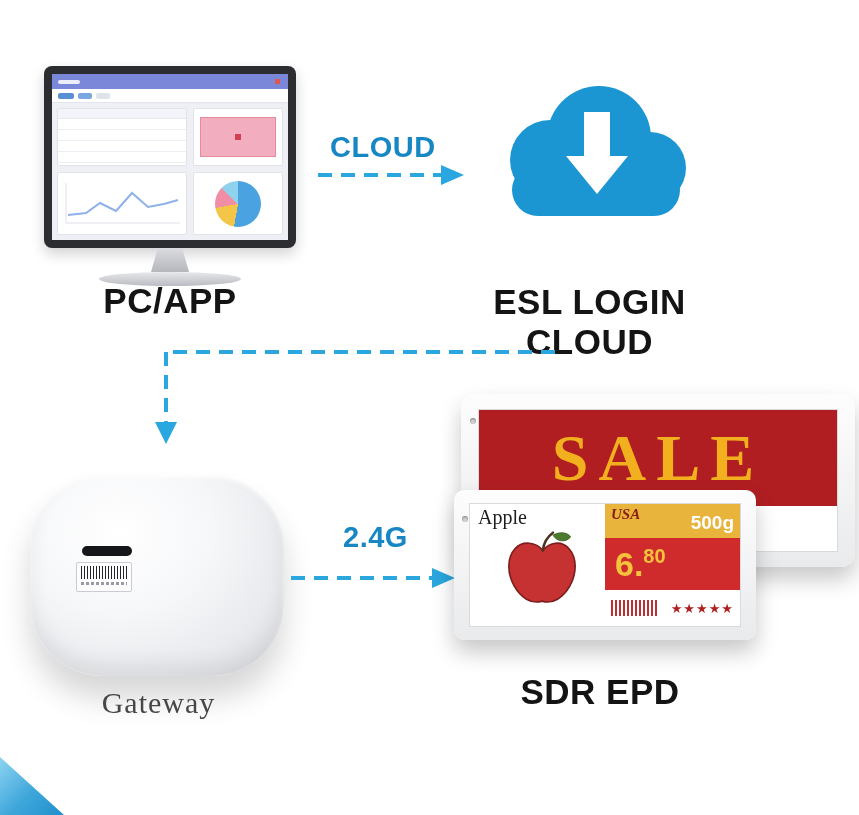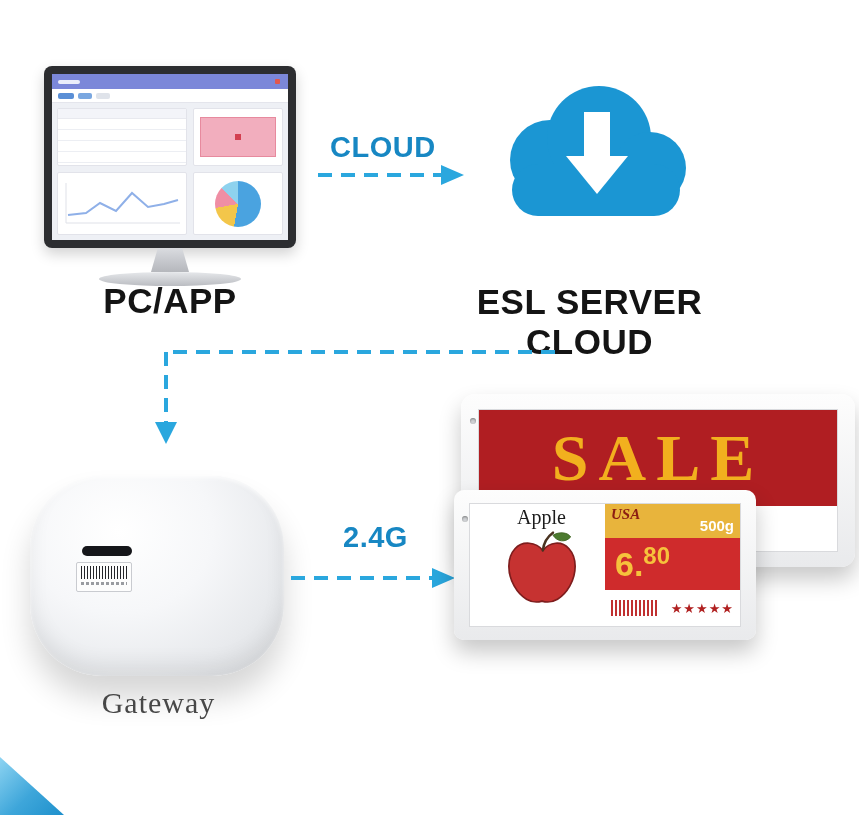--- a/index.html
+++ b/index.html
@@ -46,42 +46,42 @@
              background:radial-gradient(ellipse at 35% 28%, #ffffff 0%, #f6f7f9 40%, #e8eaed 72%, #d8dadd 100%);
              box-shadow:0 22px 30px rgba(0,0,0,.16), inset 0 -12px 20px rgba(0,0,0,.07), inset 0 2px 4px rgba(255,255,255,.9); }
   .gw-slot { position:absolute; left:52px; top:70px; width:50px; height:10px; background:#15161a; border-radius:5px; }
   .gw-sticker { position:absolute; left:46px; top:86px; width:56px; height:30px; background:#fdfdfd; border:1px solid #c9cbd0; border-radius:2px; padding:3px 4px; }
   .gw-barcode { height:13px; background:repeating-linear-gradient(90deg, #24252a 0 1px, transparent 1px 3px); }
   .gw-sticker-text { margin-top:3px; height:3px; background:repeating-linear-gradient(90deg, #9a9ca1 0 3px, transparent 3px 5px); }
 
   
   .tag { position:absolute; background:linear-gradient(#fdfdfd,#e9eaec); box-shadow:0 12px 22px rgba(0,0,0,.22); }
   .tag-hole { position:absolute; width:6px; height:6px; border-radius:50%; background:#cfd1d4; box-shadow:inset 0 1px 2px rgba(0,0,0,.4); }
-  .tag-display { position:relative; width:100%; height:100%; background:#ffffff; border:1px solid #d9dadd; overflow:hidden;text-align:center; }
+  .tag-display { position:relative; width:100%; height:100%; background:#ffffff; border:1px solid #d9dadd; overflow:hidden; }
 
   .tag-back { left:461px; top:394px; width:394px; height:173px; border-radius:14px; padding:15px 17px; z-index:1; }
   .tag-back .tag-hole { left:9px; top:24px; }
   .sale-area { height:68%; background:#b01e22; display:flex; align-items:center; justify-content:center; }
   .sale-text { font-family:"Liberation Serif", serif; font-weight:700; font-size:66px; letter-spacing:10px; color:#f2b01e; line-height:1; }
   .price-area { position:relative; height:32%; background:#ffffff; }
   .partial-price { position:absolute; left:210px; top:-6px; font-weight:800; font-size:54px; color:#121212; letter-spacing:2px; }
 
   .tag-front { left:454px; top:490px; width:302px; height:150px; border-radius:10px; padding:13px 15px; z-index:2; }
   .tag-front .tag-hole { left:8px; top:26px; }
   .front-display { display:flex; }
   .fd-left { width:50%; height:100%; background:#ffffff; padding:2px 0 0 8px; }
   .product-name { font-family:"Liberation Serif", serif; font-size:20px; color:#1c1c1c; }
   .apple-svg { display:block; margin:1px auto 0 auto; }
   .fd-right { width:50%; height:100%; display:flex; flex-direction:column; }
   .fd-yellow { position:relative; height:34px; background:#e8b43c; }
   .origin { position:absolute; left:6px; top:2px; font-family:"Liberation Serif", serif; font-weight:700; font-size:15px; color:#8c1d12;font-style:italic; }
-  .weight { position:absolute; right:6px; bottom:4px; font-weight:700; font-size:15px; color:#ffffff; }
+  .weight { position:absolute; right:6px; bottom:4px; font-weight:700; font-size:19px; color:#ffffff; }
   .fd-red { height:52px; background:#cf2b2c; display:flex; align-items:center; padding-left:10px; }
   .price-main { font-weight:800; font-size:34px; color:#f6c23c; line-height:1; }
-  .price-sup { font-weight:800; font-size:24px; color:#f6c23c; transform:translateY(-8px); display:inline-block; }
+  .price-sup { font-weight:800; font-size:20px; color:#f6c23c; transform:translateY(-8px); display:inline-block; }
   .fd-white { flex:1; background:#ffffff; display:flex; align-items:center; justify-content:space-between; padding:0 6px; }
   .mini-barcode { width:48px; height:16px; background:repeating-linear-gradient(90deg, #c03030 0 2px, transparent 2px 4px); }
   .stars { font-size:13px; color:#b02020; letter-spacing:1px; line-height:1; }
 
   
   .corner-triangle { position:absolute; left:0; bottom:0; width:64px; height:58px;
                      background:linear-gradient(135deg, #8ed4f2 0%, #3ea6da 55%, #1e90cc 100%);
                      clip-path:polygon(0 0, 0 100%, 100% 100%); }
 </style>
 </head>
@@ -137,21 +137,21 @@
       <circle cx="63" cy="84" r="40"></circle>
       <circle cx="112" cy="62" r="52"></circle>
       <circle cx="163" cy="92" r="36"></circle>
       <rect x="25" y="88" width="168" height="52" rx="26"></rect>
     </g>
     <g fill="#ffffff">
       <rect x="97" y="36" width="26" height="48"></rect>
       <polygon points="79,80 141,80 110,118"></polygon>
     </g>
   </svg>
-  <div class="node-label" style="left:437px; top:282px; width:305px;">ESL SERVER CLOUD</div>
+  <div class="node-label" style="left:437px; top:282px; width:305px;">ESL LOGIN CLOUD</div>
 
   <svg class="arrow-svg" style="left:150px; top:342px;" width="420" height="108">
     <line x1="405" y1="10" x2="16" y2="10" stroke="#2aa7de" stroke-width="4" stroke-dasharray="14 9"></line>
     <line x1="16" y1="10" x2="16" y2="80" stroke="#2aa7de" stroke-width="4" stroke-dasharray="14 9"></line>
     <polygon points="5,80 27,80 16,102" fill="#2aa7de"></polygon>
   </svg>
 
   <div class="gateway">
     <div class="gw-body">
       <div class="gw-slot"></div>
@@ -201,16 +201,17 @@
           <span class="price-main">6.</span>
           <span class="price-sup">80</span>
         </div>
         <div class="fd-white">
           <div class="mini-barcode"></div>
           <div class="stars">★★★★★</div>
         </div>
       </div>
     </div>
   </div>
+  <div class="node-label" style="left:480px; top:672px; width:240px;">SDR EPD</div>
 
   <div class="corner-triangle"></div>
 
 </div>
 
 </body></html>

